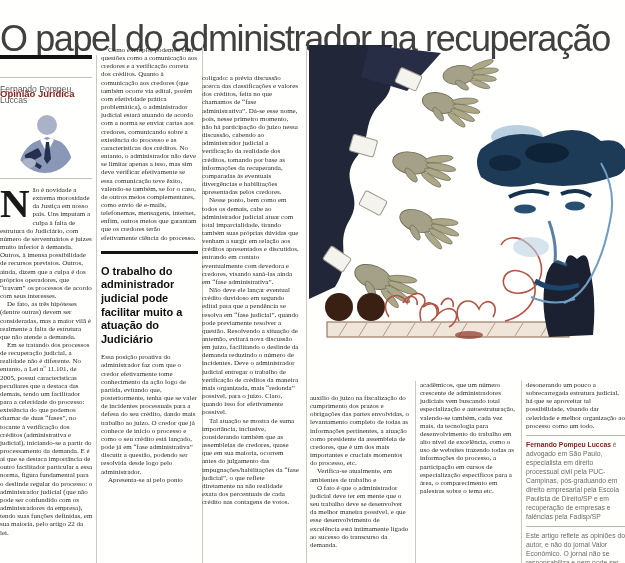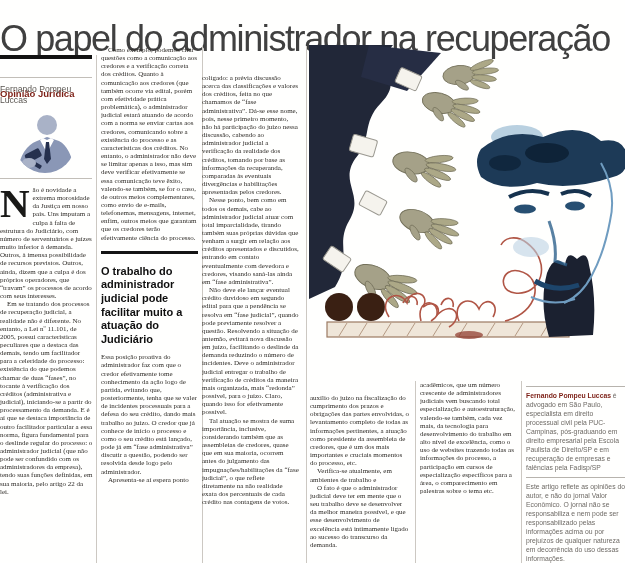--- a/index.html
+++ b/index.html
@@ -63,28 +63,29 @@
         <rect x="12" y="44" width="16" height="9" rx="2" transform="rotate(-28 20 48)" fill="#25304e"></rect>
         <rect x="20" y="50" width="4" height="14" rx="1" transform="rotate(-60 22 57)" fill="#25304e"></rect>
         <ellipse cx="16" cy="56" rx="7" ry="5" fill="#a9b2c7"></ellipse>
       </g>
     </svg>
   </div>
   <div class="hrule" style="left:0;top:178px;width:92px;"></div>
 
   <div class="col" style="left:0;top:186px;width:93px;height:377px;">
     <p class="noindent"><span class="dropcap">N</span><span>ão é novidade a extrema morosidade da Justiça em nosso país. Uns imputam a culpa à falta de estrutura do Judiciário, com número de serventuários e juízes muito inferior à demanda. Outros, à imensa possibilidade de recursos previstos. Outros, ainda, dizem que a culpa é dos próprios operadores, que “travam” os processos de acordo com seus interesses.</span></p>
+    <p>De fato, as três hipóteses (dentre outras) devem ser consideradas, mas a maior vilã é realmente a falta de estrutura que não atende a demanda.</p>
     <p>Em se tratando dos processos de recuperação judicial, a realidade não é diferente. No entanto, a Lei nº 11.101, de 2005, possui características peculiares que a destaca das demais, tendo um facilitador para a celeridade do processo: existência do que podemos chamar de duas “fases”, no tocante à verificação dos créditos (administrativa e judicial), iniciando-se a partir do processamento da demanda. E é aí que se destaca importância de outro facilitador particular a essa norma, figura fundamental para o deslinde regular do processo: o administrador judicial (que não pode ser confundido com os administradores da empresa), tendo suas funções definidas, em sua maioria, pelo artigo 22 da lei.</p>
   </div>
 
   <div class="col" style="left:101px;top:46px;width:97px;height:517px;">
     <p>Como exemplo, podemos citar questões como a comunicação aos credores e a verificação correta dos créditos. Quanto à comunicação aos credores (que também ocorre via edital, porém com efetividade prática problemática), o administrador judicial estará atuando de acordo com a norma se enviar cartas aos credores, comunicando sobre a existência do processo e as características dos créditos. No entanto, o administrador não deve se limitar apenas a isso, mas sim deve verificar efetivamente se essa comunicação teve êxito, valendo-se também, se for o caso, de outros meios complementares, como envio de e-mails, telefonemas, mensagens, internet, enfim, outros meios que garantam que os credores terão efetivamente ciência do processo.</p>
     <div class="quote">O trabalho do administrador judicial pode facilitar muito a atuação do Judiciário</div>
     <p class="noindent">Essa posição proativa do administrador faz com que o credor efetivamente tome conhecimento da ação logo de partida, evitando que, posteriormente, tenha que se valer de incidentes processuais para a defesa do seu crédito, dando mais trabalho ao juízo. O credor que já conhece de início o processo e como o seu crédito está lançado, pode já em “fase administrativa” discutir a questão, podendo ser resolvida desde logo pelo administrador.</p>
-    <p>Apresenta-se aí espera ponto</p>
+    <p>Apresenta-se aí pelo ponto</p>
   </div>
 
   <div class="col" style="left:202px;top:46px;width:97px;height:517px;margin-top:28px;">
     <p class="noindent">coligado: a prévia discussão acerca das classificações e valores dos créditos, feita no que chamamos de “fase administrativa”. Dá-se esse nome, pois, nesse primeiro momento, não há participação do juízo nessa discussão, cabendo ao administrador judicial a verificação da realidade dos créditos, tomando por base as informações da recuperanda, comparadas às eventuais divergências e habilitações apresentadas pelos credores.</p>
     <p>Nesse ponto, bem como em todos os demais, cabe ao administrador judicial atuar com total imparcialidade, tirando também suas próprias dúvidas que venham a surgir em relação aos créditos apresentados e discutidos, entrando em contato eventualmente com devedora e credores, visando saná-las ainda em “fase administrativa”.</p>
     <p>Não deve ele lançar eventual crédito duvidoso em segundo edital para que a pendência se resolva em “fase judicial”, quando pode previamente resolver a questão. Resolvendo a situação de antemão, evitará nova discussão em juízo, facilitando o deslinde da demanda reduzindo o número de incidentes. Deve o administrador judicial entregar o trabalho de verificação de créditos da maneira mais organizada, mais “redonda” possível, para o juízo. Claro, quando isso for efetivamente possível.</p>
     <p>Tal atuação se mostra de suma importância, inclusive, considerando também que as assembleias de credores, quase que em sua maioria, ocorrem antes do julgamento das impugnações/habilitações da “fase judicial”, o que reflete diretamente na não realidade exata dos percentuais de cada crédito nas contagens de votos.</p>
   </div>
 
   <div class="illustration">
@@ -150,17 +151,18 @@
     <p class="noindent">auxílio do juízo na fiscalização do cumprimento dos prazos e obrigações das partes envolvidas, o levantamento completo de todas as informações pertinentes, a atuação como presidente da assembleia de credores, que é um dos mais importantes e cruciais momentos do processo, etc.</p>
     <p>Verifica-se atualmente, em ambientes de trabalho e</p>
     <p>O fato é que o administrador judicial deve ter em mente que o seu trabalho deve se desenvolver da melhor maneira possível, e que esse desenvolvimento de excelência está intimamente ligado ao sucesso do transcurso da demanda.</p>
   </div>
 
   <div class="col" style="left:420px;top:381px;width:96px;height:182px;">
     <p class="noindent">acadêmicos, que um número crescente de administradores judiciais vem buscando total especialização e autoestruturação, valendo-se também, cada vez mais, da tecnologia para desenvolvimento do trabalho em alto nível de excelência, como o uso de websites trazendo todas as informações do processo, a participação em cursos de especialização específicos para a área, o comparecimento em palestras sobre o tema etc.</p>
   </div>
 
   <div class="col" style="left:526px;top:381px;width:99px;height:182px;">
+    <p class="noindent">desonerando um pouco a sobrecarregada estrutura judicial, há que se aproveitar tal possibilidade, visando dar celeridade e melhor organização ao processo como um todo.</p>
     <p class="bio"><b>Fernando Pompeu Luccas</b><span> é advogado em São Paulo, especialista em direito processual civil pela PUC-Campinas, pós-graduando em direito empresarial pela Escola Paulista de Direito/SP e em recuperação de empresas e falências pela Fadisp/SP</span></p>
     <p class="disclaimer">Este artigo reflete as opiniões do autor, e não do jornal Valor Econômico. O jornal não se responsabiliza e nem pode ser responsabilizado pelas informações acima ou por prejuízos de qualquer natureza em decorrência do uso dessas informações.</p>
   </div>
 
 </div>
 
 </body></html>

